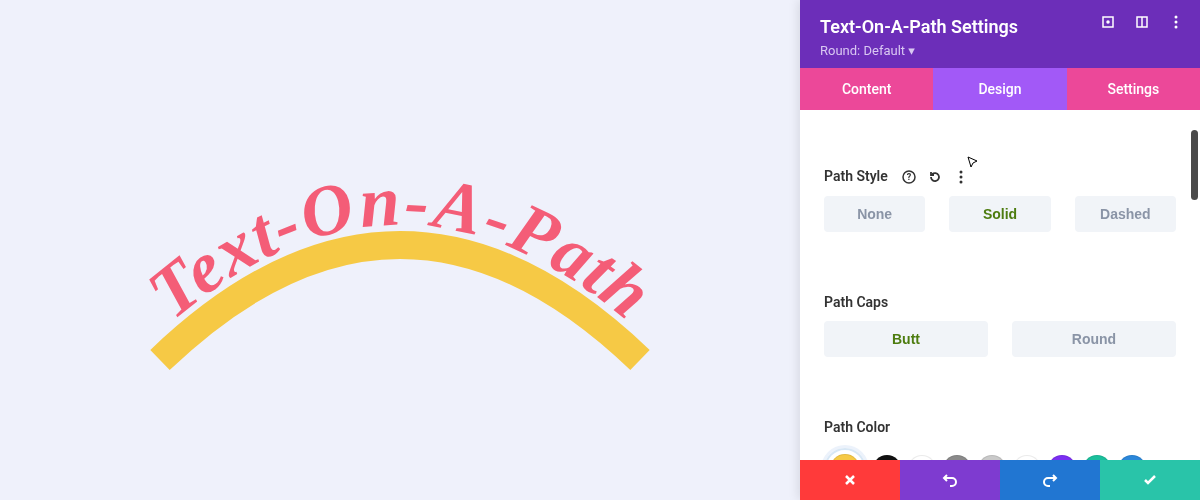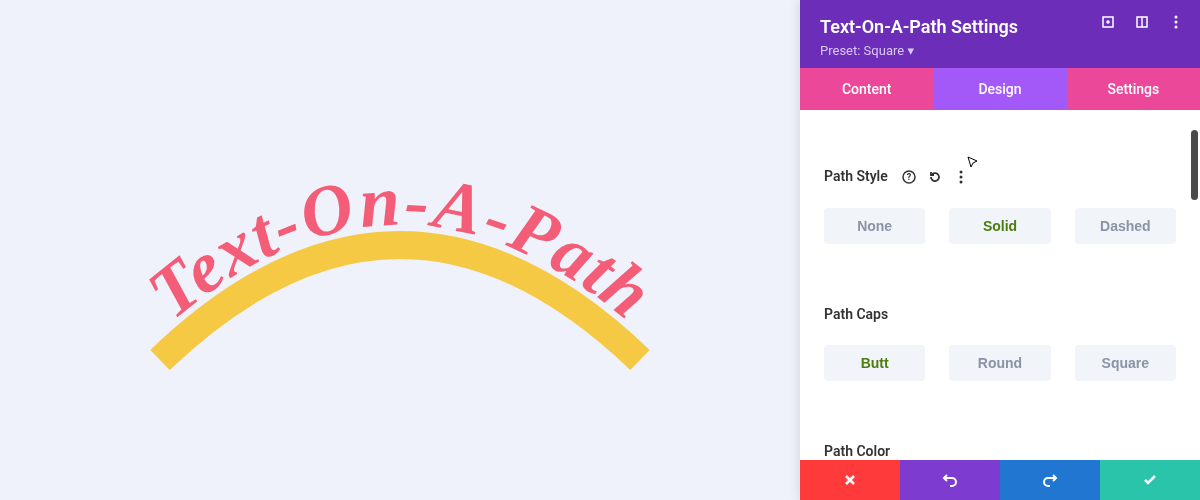--- a/index.html
+++ b/index.html
@@ -23,21 +23,21 @@
 .section { padding: 18px 24px 10px; border-top: 1px solid #eee; position: relative; }
 .section-title { font-size: 20px; font-weight: 600; color: #2b87da; }
 .section-chevron { position: absolute; right: 44px; top: 20px; color: #2b87da; font-size: 14px; cursor: pointer; }
 .section-dots { position: absolute; right: 22px; top: 18px; color: #bbb; font-size: 18px; cursor: pointer; }
 
 .field { padding: 10px 24px 4px; }
 .field-label { font-size: 14px; font-weight: 600; color: #333; display: inline-block; margin-top: 48px; }
 .field-icons { display: inline-flex; gap: 8px; margin-left: 8px; vertical-align: middle; align-items: center; }
 .field-icons .fi { width: 18px; height: 18px; cursor: pointer; color: #444; display: flex; align-items: center; justify-content: center; }
 
-.seg { display: flex; gap: 24px; margin-top: 22px; }
+.seg { display: flex; gap: 24px; margin-top: 10px; }
 .seg-btn { flex: 1; background: #f1f4f8; border: none; border-radius: 4px; padding: 10px 0; font-size: 14px; font-weight: 600; color: #8a94a6; cursor: pointer; }
 .seg-btn.active { color: #4d7c0f; }
 .cursor-ptr { position: absolute; width: 16px; height: 16px; pointer-events: none; }
 
 .swatches { display: flex; gap: 7px; margin-top: 12px; align-items: center; flex-wrap: wrap; }
 .swatch { width: 28px; height: 28px; border-radius: 50%; cursor: pointer; border: 1px solid rgba(0,0,0,0.08); }
 .swatch.sel { width: 42px; height: 42px; border: 2px solid #d7e7f5; display: flex; align-items: center; justify-content: center; box-shadow: 0 0 0 3px rgba(100,150,220,0.12); }
 .swatch.sel-inner { width: 30px; height: 30px; border-radius: 50%; display: flex; align-items: center; justify-content: center; }
 .swatch-none { background: linear-gradient(45deg, #fff 45%, #ff3b30 45%, #ff3b30 55%, #fff 55%); border: 1px solid #ddd; }
 .swatch-more { color: #bbb; font-size: 18px; border: none; cursor: pointer; background: none; }
@@ -86,21 +86,21 @@
           </svg>
         </span>
       <span class="hic">
           <svg width="4" height="14" viewBox="0 0 4 14" fill="#fff">
             <circle cx="2" cy="2" r="1.5"></circle>
             <circle cx="2" cy="7" r="1.5"></circle>
             <circle cx="2" cy="12" r="1.5"></circle>
           </svg>
         </span>
     </div>
-    <div class="preset"><span>Preset: Square</span> <span>▾</span></div>
+    <div class="preset"><span>Round: Default</span> <span>▾</span></div>
   </div>
 
   <div class="tabs">
     <div class="tab">Content</div>
     <div class="tab active">Design</div>
     <div class="tab">Settings</div>
   </div>
 
 
   <div class="field" style="position:relative;">
@@ -134,21 +134,20 @@
     <svg class="cursor-ptr" style="left:165px; top:46px;" viewBox="0 0 16 16">
         <path d="M3 1l3 10 2-4 4-2z" fill="#fff" stroke="#000" stroke-width="1"></path>
       </svg>
   </div>
 
   <div class="field">
     <span class="field-label">Path Caps</span>
     <div class="seg">
       <button class="seg-btn active">Butt</button>
       <button class="seg-btn">Round</button>
-      <button class="seg-btn">Square</button>
     </div>
   </div>
 
   <div class="field">
     <span class="field-label">Path Color</span>
     <div class="swatches">
       <div class="swatch sel">
         <div class="swatch sel-inner" style="background:#f6c945;">
           <svg width="16" height="16" viewBox="0 0 16 16">
               <path d="M12 2l2 2-2 2-1-1-5 5v2H4v-2l5-5-1-1z" fill="#fff"></path>

